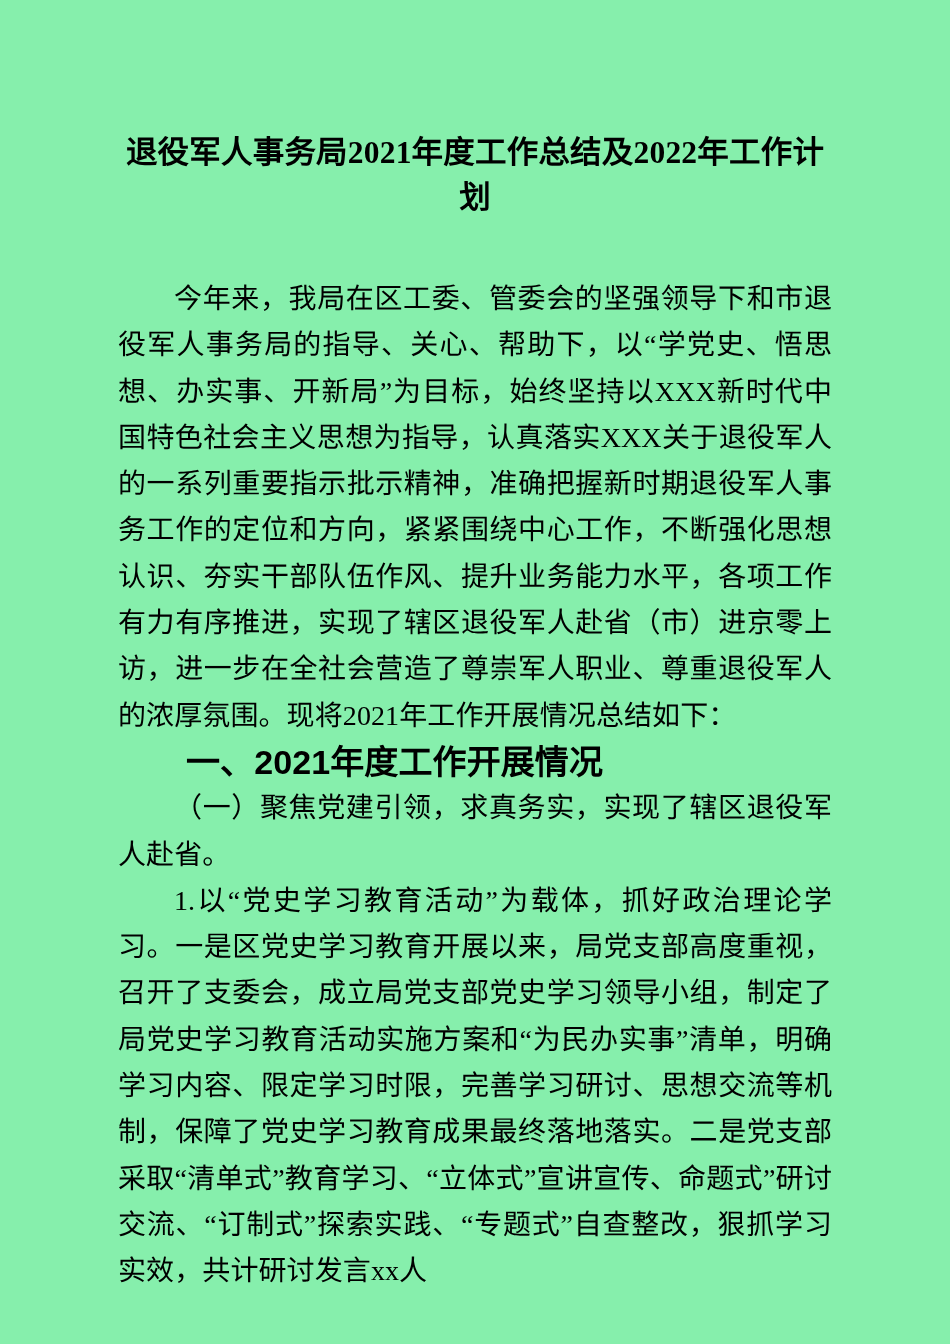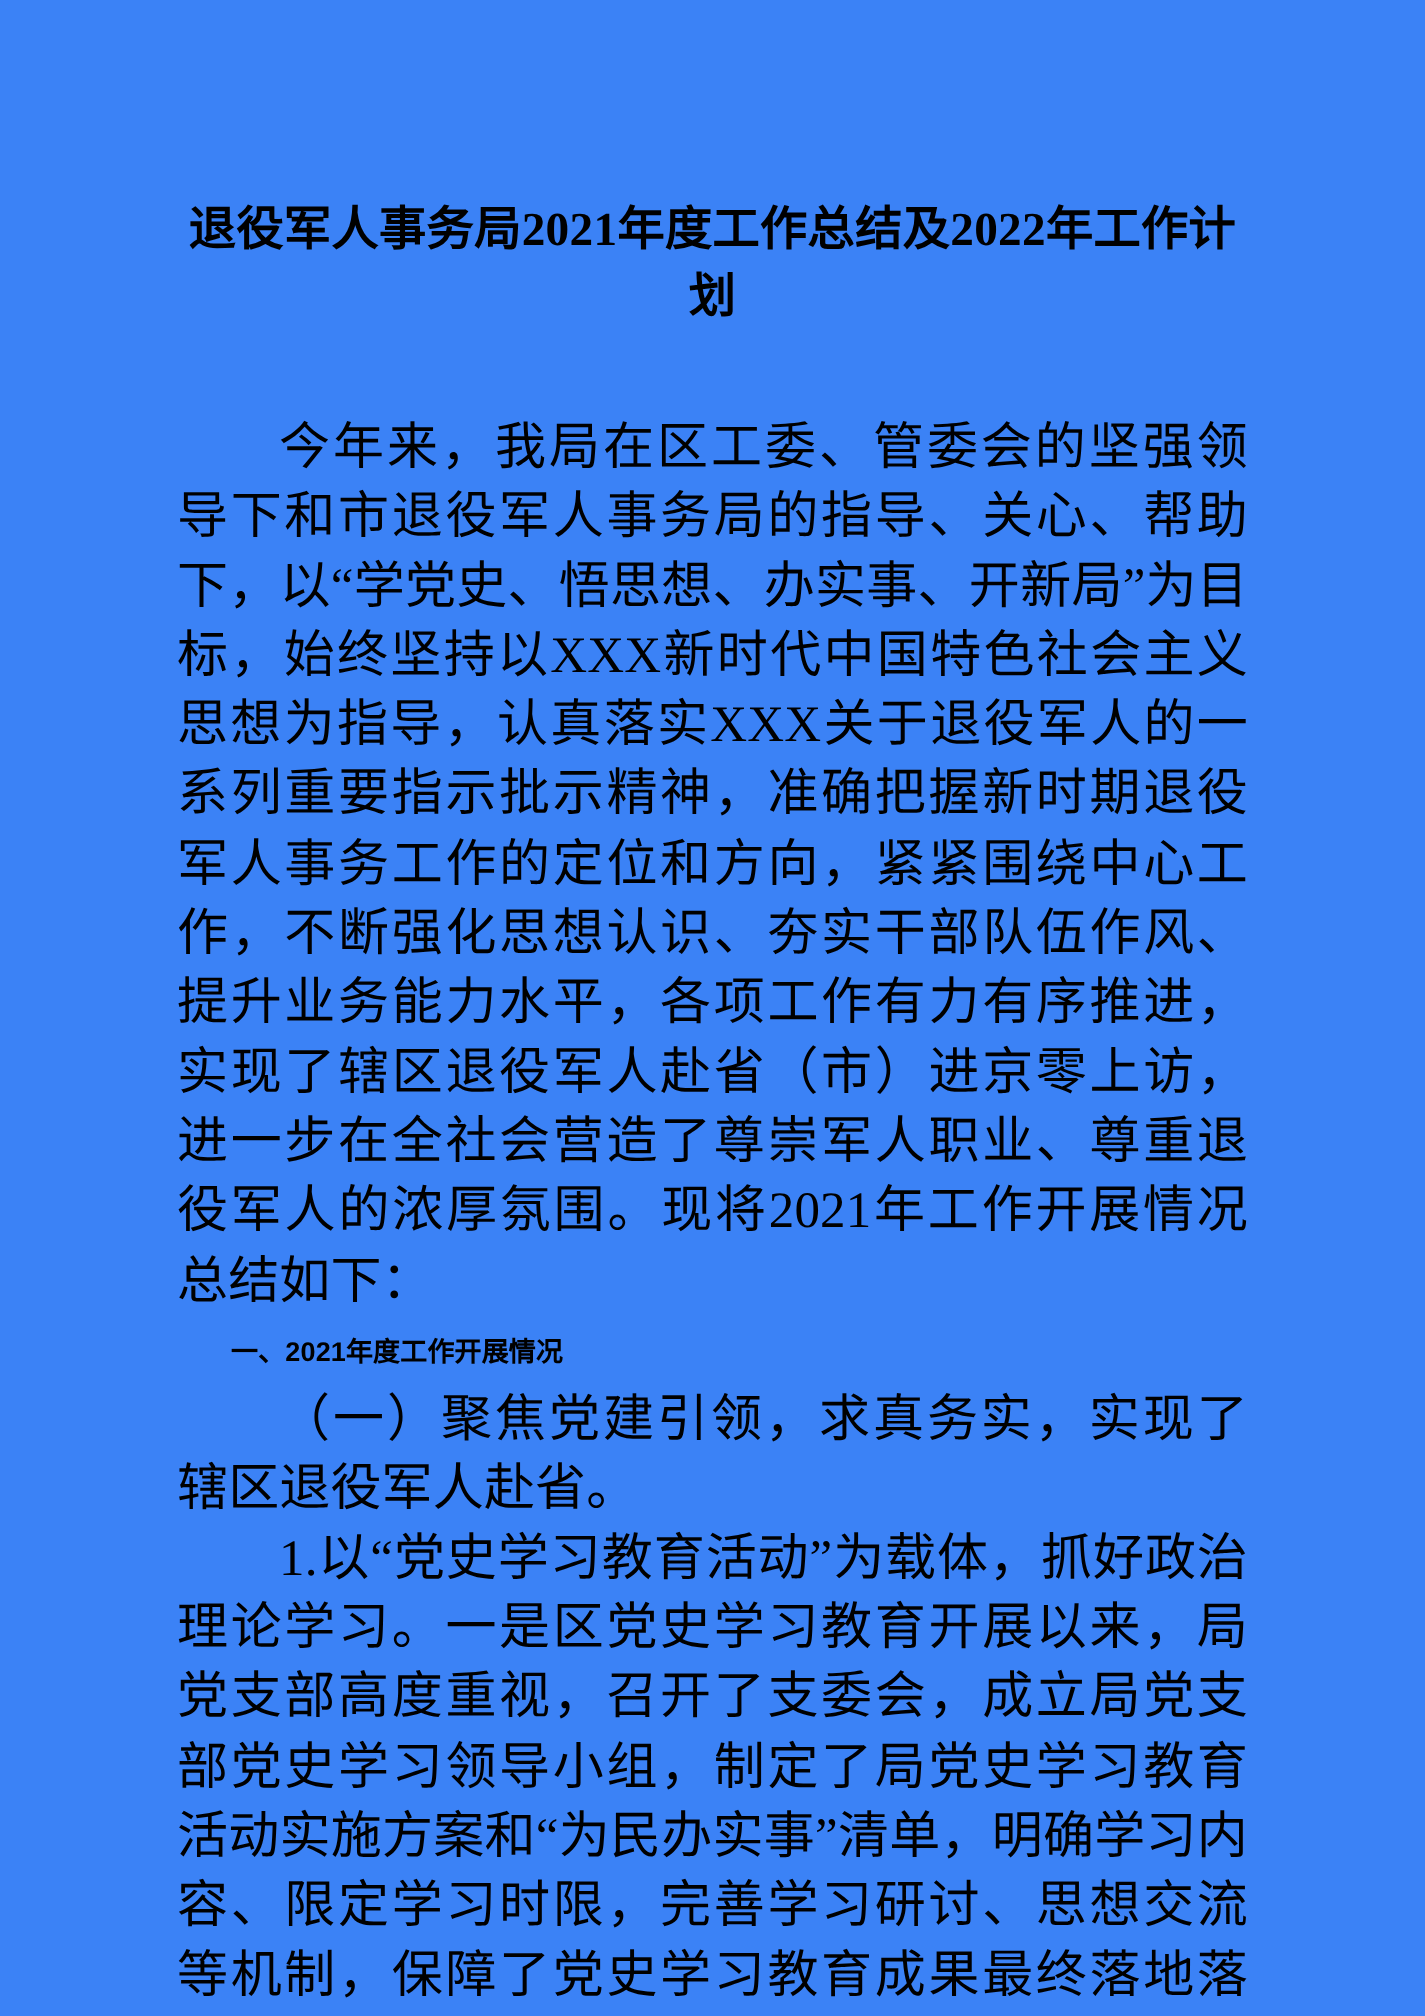--- a/index.html
+++ b/index.html
@@ -6,21 +6,21 @@
   html, body {
     margin: 0;
     padding: 0;
     background: #ffffff;
   }
 
   .page {
     position: relative;
     width: 950px;
     height: 1344px;
-    background: #3b82f6;
+    background: #86efac;
     margin: 0 auto;
     overflow: hidden;
     box-sizing: border-box;
   }
 
   .doc-body {
     position: absolute;
     left: 118px;
     top: 0;
     width: 714px;
@@ -39,21 +39,21 @@
     letter-spacing: 0.2px;
     color: #000000;
     padding-top: 130px;
   }
 
   
   .para {
     margin: 0;
     padding: 0;
     font-family: "Liberation Serif", "DejaVu Serif", serif;
-    font-size: 34px;
+    font-size: 28px;
     line-height: 46.3px;
     text-align: justify;
     text-align-last: left;
     text-justify: inter-ideograph;
     color: #000000;
     letter-spacing: 0.1px;
   }
 
   .para.indent {
     text-indent: 2em;
@@ -63,21 +63,21 @@
   .para.lead {
     margin-top: 56px;
   }
 
   
   .heading-1 {
     margin: 0;
     padding: 0;
     font-family: "Liberation Sans", "DejaVu Sans", sans-serif;
     font-weight: 700;
-    font-size: 18px;
+    font-size: 34px;
     line-height: 46.3px;
     text-indent: 2em;
     color: #000000;
     letter-spacing: 0.1px;
   }
 </style>
 </head>
 <body>
 
 <div class="page">

